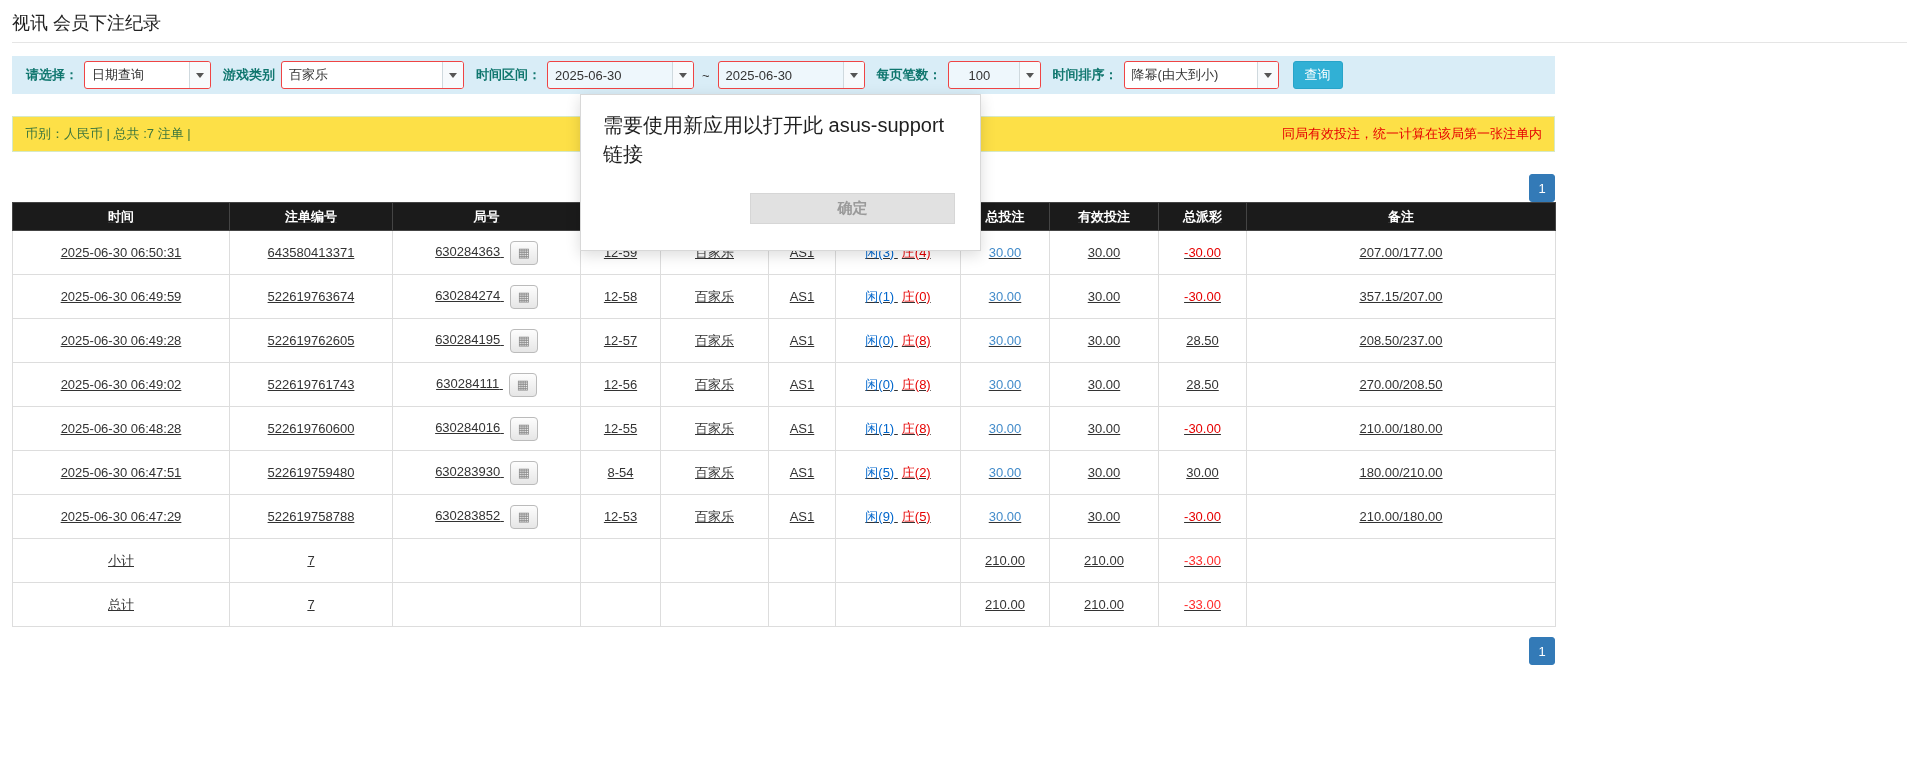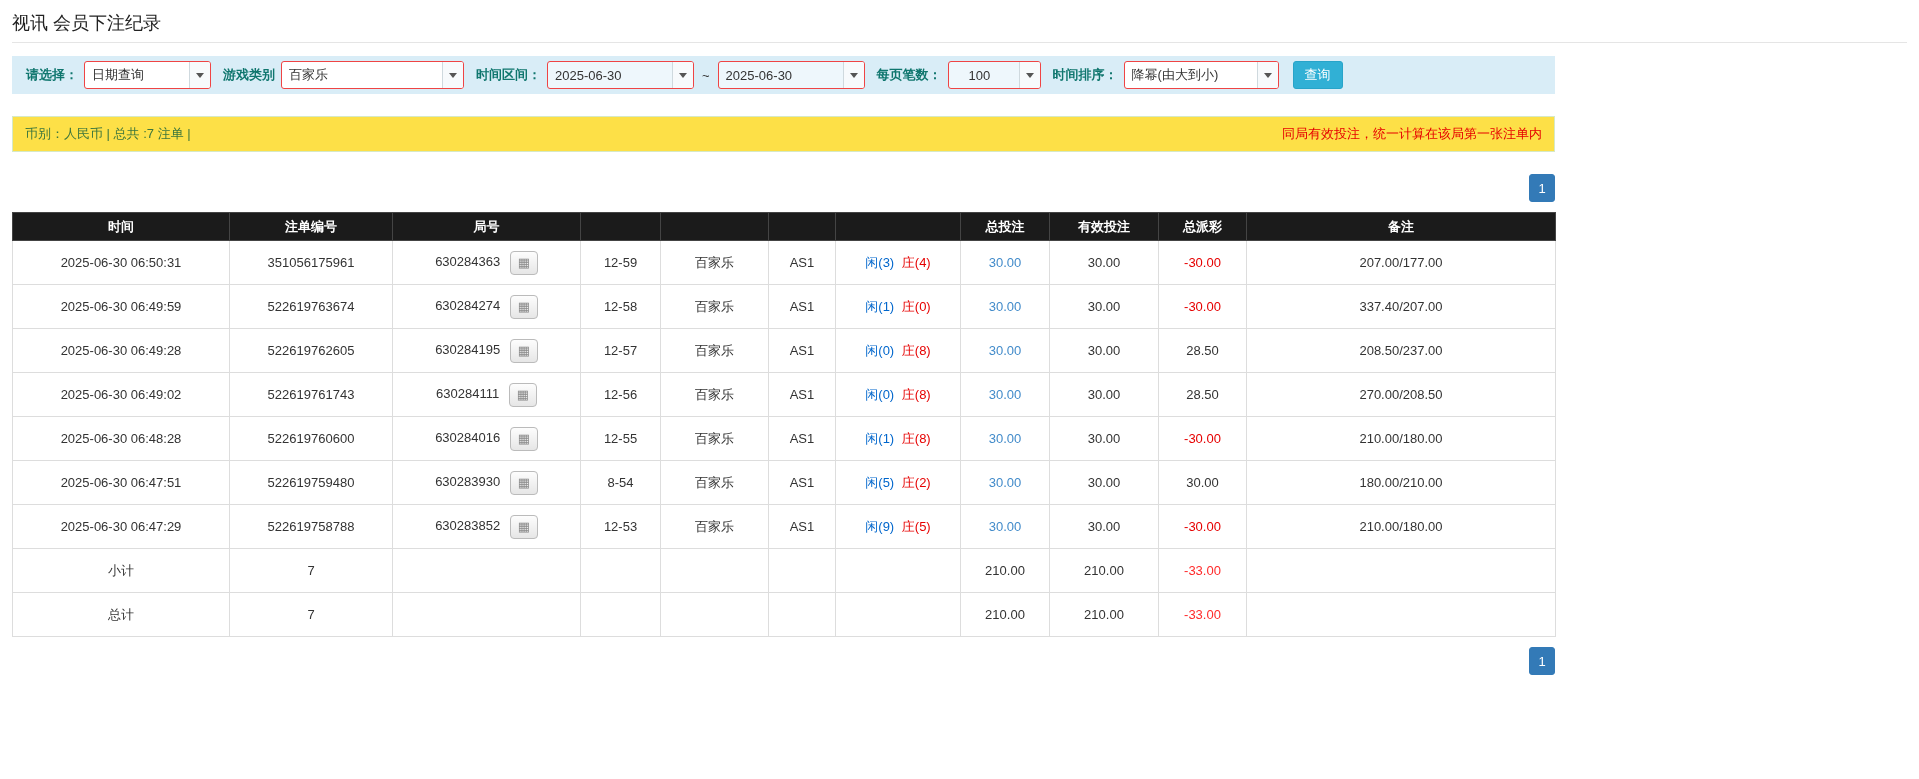--- a/index.html
+++ b/index.html
@@ -95,23 +95,23 @@
   .page-btn {
     min-width: 26px; height: 28px;
     background: #337ab7; border: 1px solid #337ab7;
     color: #fff; font-size: 13px; font-family: inherit;
     border-radius: 3px; cursor: pointer;
   }
 
   
   table.records {
     width: 1543px;
-    margin-top: 10px;
     border-collapse: collapse;
     table-layout: fixed;
+    text-decoration: underline;
   }
   table.records th {
     background: #1b1b1b;
     color: #fff;
     font-size: 13px;
     font-weight: bold;
     height: 28px;
     border: 1px solid #444;
     text-align: center;
   }
@@ -273,21 +273,21 @@
           <th></th>
           <th>总投注</th>
           <th>有效投注</th>
           <th>总派彩</th>
           <th>备注</th>
         </tr>
       </thead>
       <tbody>
   <tr class="data-row">
     <td>2025-06-30 06:50:31</td>
-    <td>351056175961</td>
+    <td>643580413371</td>
     <td>
       <span>630284363</span>
       <button class="icon-btn"><span>▦</span></button>
     </td>
     <td>12-59</td>
     <td>百家乐</td>
     <td>AS1</td>
     <td>
       <span class="player">闲(3)</span>
       <span class="banker">庄(4)</span>
@@ -312,21 +312,21 @@
     <td>AS1</td>
     <td>
       <span class="player">闲(1)</span>
       <span class="banker">庄(0)</span>
     </td>
     <td>
       <a class="bet-link">30.00</a>
     </td>
     <td>30.00</td>
     <td class="payout neg">-30.00</td>
-    <td>337.40/207.00</td>
+    <td>357.15/207.00</td>
   </tr>
 
   <tr class="data-row">
     <td>2025-06-30 06:49:28</td>
     <td>522619762605</td>
     <td>
       <span>630284195</span>
       <button class="icon-btn"><span>▦</span></button>
     </td>
     <td>12-57</td>
@@ -462,14 +462,18 @@
   </tr>
 </tfoot>
     </table>
 
     <div class="pager bottom">
       <button class="page-btn">1</button>
     </div>
 
   </div>
 
+  <div class="dialog">
+    <div class="dialog-message">需要使用新应用以打开此 asus-support 链接</div>
+    <button class="dialog-confirm">确定</button>
+  </div>
 
 </div>
 
 </body></html>

